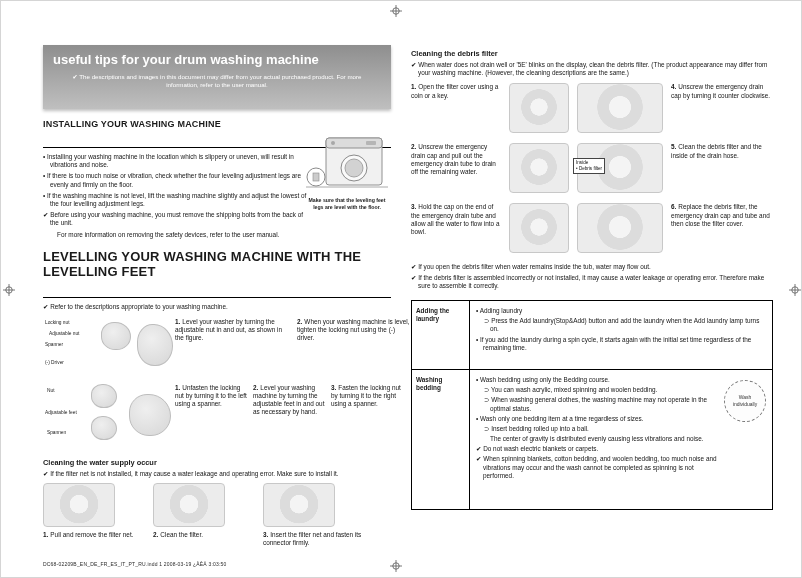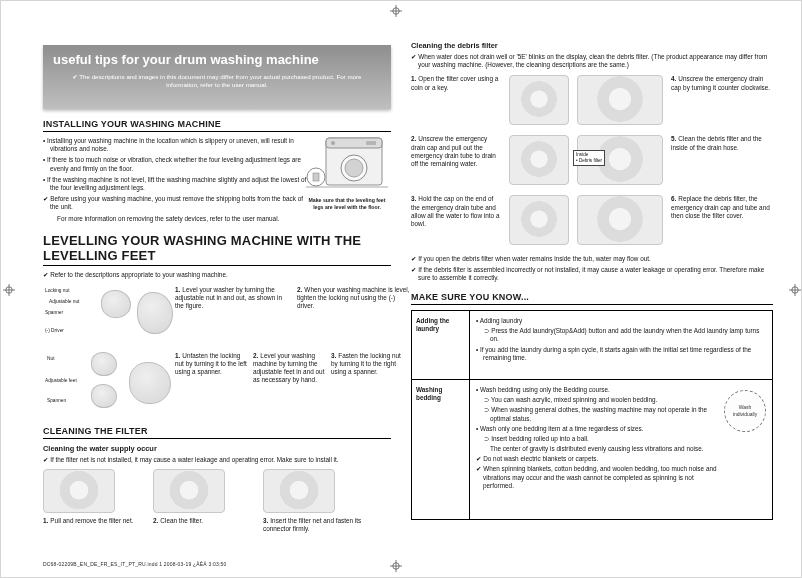--- a/index.html
+++ b/index.html
@@ -12,36 +12,36 @@
   
   .t  { font-size:6.4px; line-height:1.28; color:#151515; }
   .preline { white-space:pre-line; }
   .hang { padding-left:7px; text-indent:-7px; }
   .ind1 { padding-left:14px; text-indent:-6px; }
   .ind2 { padding-left:14px; }
   .step .num { font-weight:bold; margin-right:2px; }
 
   
   .h1 { font-size:9px; font-weight:bold; letter-spacing:0.2px; border-bottom:1.4px solid #000;
-        padding-bottom:2px; margin-bottom:5px; }
+        padding-bottom:18px; margin-bottom:5px; }
   .h1.small { font-size:13px; }
   .h2 { font-size:7.4px; font-weight:bold; margin-bottom:3px; }
 
   
   .col-left  { position:absolute; left:42px;  top:44px;  width:348px; }
   .col-right { position:absolute; left:410px; top:40px;  width:362px; }
 
   
   .banner { width:348px; height:64px; background:linear-gradient(180deg,#8e8e8e 0%,#a6a6a6 48%,#bfbfbf 100%);
             box-shadow:0 2px 3px rgba(0,0,0,0.25); margin-bottom:10px; }
   .banner-title { color:#fff; font-weight:bold; font-size:13px; padding:7px 10px 4px 10px; }
   .banner-note { color:#fff; font-size:6.2px; line-height:1.35; text-align:center; width:86%; margin:2px auto 0; }
 
   
-  .sec { position:relative; margin-bottom:10px; }
+  .sec { position:relative; margin-bottom:10px;margin-top:8px; }
   .install-bullets { width:266px; }
   .install-bullets .t { margin-bottom:3px; }
   .machine-fig { position:absolute; right:0; top:16px; width:88px; text-align:center; }
   .machine-caption { font-size:5.2px; font-weight:bold; line-height:1.25; margin-top:2px; }
 
   
   .figrow { display:flex; margin-bottom:8px; }
   .figbox { position:relative; flex:none; }
   .lbl { position:absolute; font-size:4.8px; color:#222; white-space:nowrap; }
   .blob { position:absolute; background:radial-gradient(circle at 40% 35%, #efefef, #d6d6d6);
@@ -190,21 +190,20 @@
             <span class="num">2.</span><span>Level your washing machine by turning the adjustable feet in and out as necessary by hand.</span>
           </div>
           <div class="t step">
             <span class="num">3.</span><span>Fasten the locking nut by turning it to the right using a spanner.</span>
           </div>
         </div>
       </div>
     </div>
 
     <div class="sec">
-      <div class="h1">CLEANING THE FILTER</div>
       <div class="h2">Cleaning the water supply occur</div>
       <div class="t hang">✔ If the filter net is not installed, it may cause a water leakage and operating error. Make sure to install it.</div>
       <div class="filter-row">
         <div class="fcol">
           <div class="ill fimg"></div>
           <div class="t step">
             <span class="num">1.</span><span>Pull and remove the filter net.</span>
           </div>
         </div>
         <div class="fcol">
@@ -273,21 +272,20 @@
         </div>
       </div>
 
       <div class="debris-notes">
         <div class="t hang">✔ If you open the debris filter when water remains inside the tub, water may flow out.</div>
         <div class="t hang">✔ If the debris filter is assembled incorrectly or not installed, it may cause a water leakage or operating error. Therefore make sure to assemble it correctly.</div>
       </div>
     </div>
 
     <div class="sec">
-      <div class="h1">MAKE SURE YOU KNOW...</div>
       <div class="ktable">
         <div class="krow krow1">
           <div class="klabel">Adding the laundry</div>
           <div class="kcontent">
             <div class="t hang">• Adding laundry</div>
             <div class="t ind1">⊃ Press the Add laundry(Stop&amp;Add) button and add the laundry when the Add laundry lamp turns on.</div>
             <div class="t hang">• If you add the laundry during a spin cycle, it starts again with the initial set time regardless of the remaining time.</div>
           </div>
         </div>
         <div class="krow krow2">

